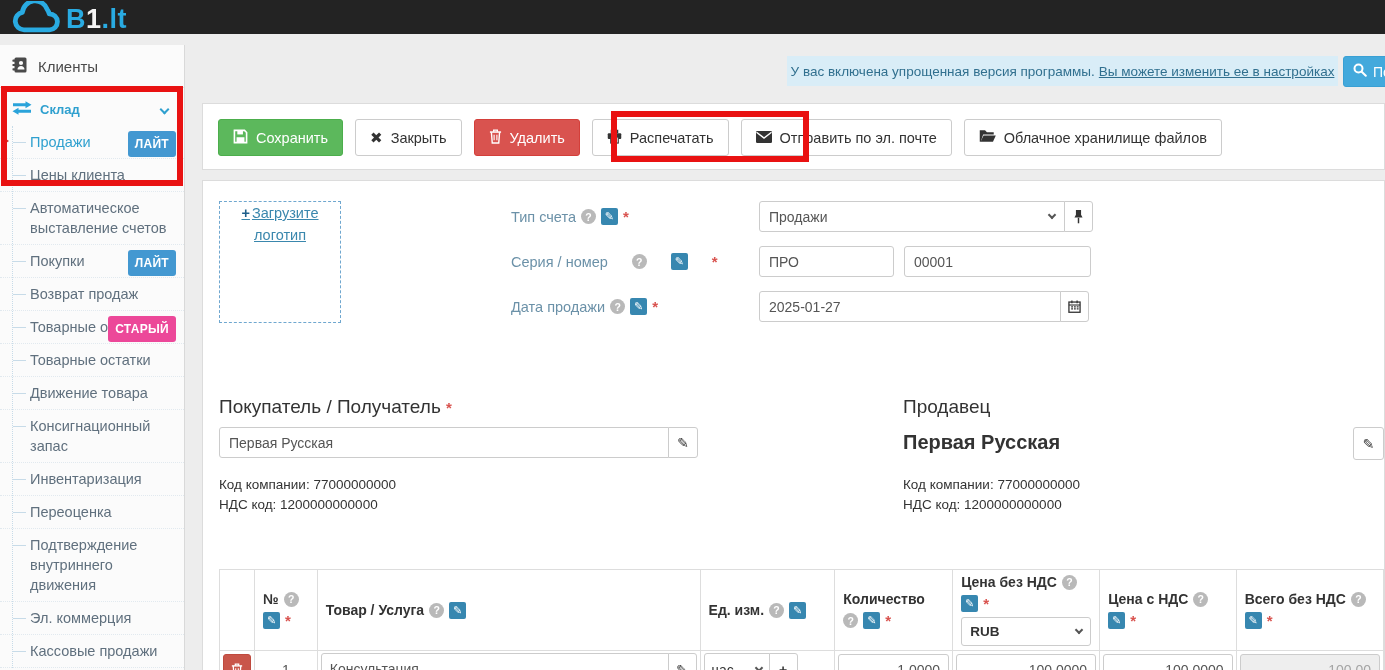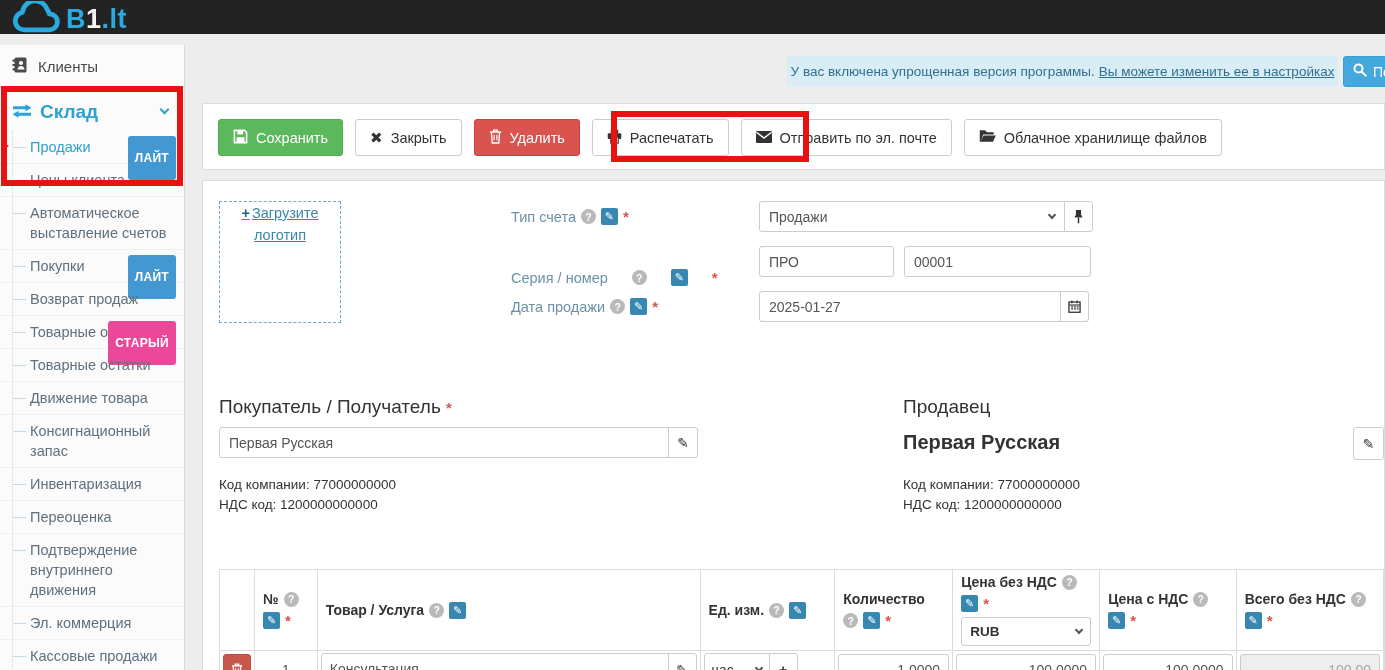--- a/index.html
+++ b/index.html
@@ -12,30 +12,30 @@
   .brand { display:flex; align-items:flex-end; gap:4px; }
   .brand svg { display:block; }
   .brand-text { font-size:27px; font-weight:bold; line-height:1; letter-spacing:0.5px; }
   .brand-b { color:#29abe2; }
   .brand-one { color:#f4f4f4; }
   .brand-lt { color:#29abe2; }
 
   
   .sidebar { position:absolute; left:0; top:45px; width:185px; height:625px; background:#fbfbfb; border-right:1px solid #d9d9d9; }
   .side-clients { height:43px; display:flex; align-items:center; gap:10px; padding:0 12px; color:#4a4a4a; font-size:15px; border-bottom:1px solid #e2e2e2; cursor:pointer; }
-  .side-sklad { display:flex; align-items:center; gap:8px; padding:13px 12px 8px 12px; color:#2fa0cf; font-size:19px; font-weight:bold; cursor:pointer; position:relative; }
+  .side-sklad { display:flex; align-items:center; gap:8px; padding:13px 12px 8px 12px; color:#2fa0cf; font-size:13px; font-weight:bold; cursor:pointer; position:relative; }
   .chev { width:7px; height:7px; border-right:2px solid #2fa0cf; border-bottom:2px solid #2fa0cf; transform:rotate(45deg); display:inline-block; }
   .side-sklad .chev { position:absolute; right:16px; top:18px; }
   .side-list { list-style:none; position:relative; }
   .side-list::before { content:""; position:absolute; left:12px; top:0; bottom:0; border-left:1px dotted #c7dbe8; }
   .side-item { position:relative; padding:6px 8px 6px 30px; font-size:14.5px; line-height:20px; color:#60707e; border-bottom:1px dotted #e1e9ef; cursor:pointer; }
   .side-item::before { content:""; position:absolute; left:13px; top:16px; width:13px; height:1px; background:#c7dbe8; }
   .side-item.active { color:#2fa0cf; }
   .side-item.active .caret { position:absolute; left:3px; top:11px; width:0; height:0; border-left:6px solid #c9302c; border-top:4px solid transparent; border-bottom:4px solid transparent; }
-  .badge { position:absolute; right:8px; top:5px; background:#4398d1; color:#fff; font-size:12px; font-weight:bold; padding:16px 7px; border-radius:3px; line-height:1; letter-spacing:0.3px; }
+  .badge { position:absolute; right:8px; top:5px; background:#4398d1; color:#fff; font-size:12px; font-weight:bold; padding:7px 7px; border-radius:3px; line-height:1; letter-spacing:0.3px; }
   .badge.old { background:#ec4899; }
 
   
   .notif { position:absolute; left:787px; top:56px; width:551px; height:30px; background:#d9edf7; color:#31708f; font-size:13.5px; display:flex; align-items:center; justify-content:center; gap:4px; white-space:nowrap; }
   .notif a { color:#31708f; text-decoration:underline; cursor:pointer; }
   .support-btn { position:absolute; left:1343px; top:56px; height:31px; width:100px; background:#43a9dc; border:1px solid #39a0d4; border-radius:3px; color:#fff; font-size:14px; display:flex; align-items:center; gap:6px; padding:0 9px; cursor:pointer; white-space:nowrap; }
 
   
   .panel { position:absolute; background:#fff; border:1px solid #dcdcdc; }
   .toolbar-panel { left:202px; top:103px; width:1183px; height:67px; }
@@ -246,21 +246,21 @@
           <span class="chev"></span>
       </div>
       <span class="sq-btn">
         <svg width="11" height="15" viewBox="0 0 12 16">
           <path d="M3.2 1h5.6v5l1.6 3.2H1.6L3.2 6z" fill="#333"></path>
           <path d="M6 9.4v6" stroke="#333" stroke-width="1.6"></path>
         </svg>
       </span>
     </div>
 
-    <div class="frow-label" style="top:81px;gap:24px;">
+    <div class="frow-label" style="top:65px;gap:24px;">
       <span>Серия / номер</span>
       <span class="help-ic">?</span>
       <span class="edit-ic">✎</span>
       <span class="req">*</span>
     </div>
     <div class="inputish abs" style="left:556px; top:65px; width:135px;">
         <span>ПРО</span>
       </div>
     <div class="inputish abs" style="left:701px; top:65px; width:187px;">
         <span>00001</span>

